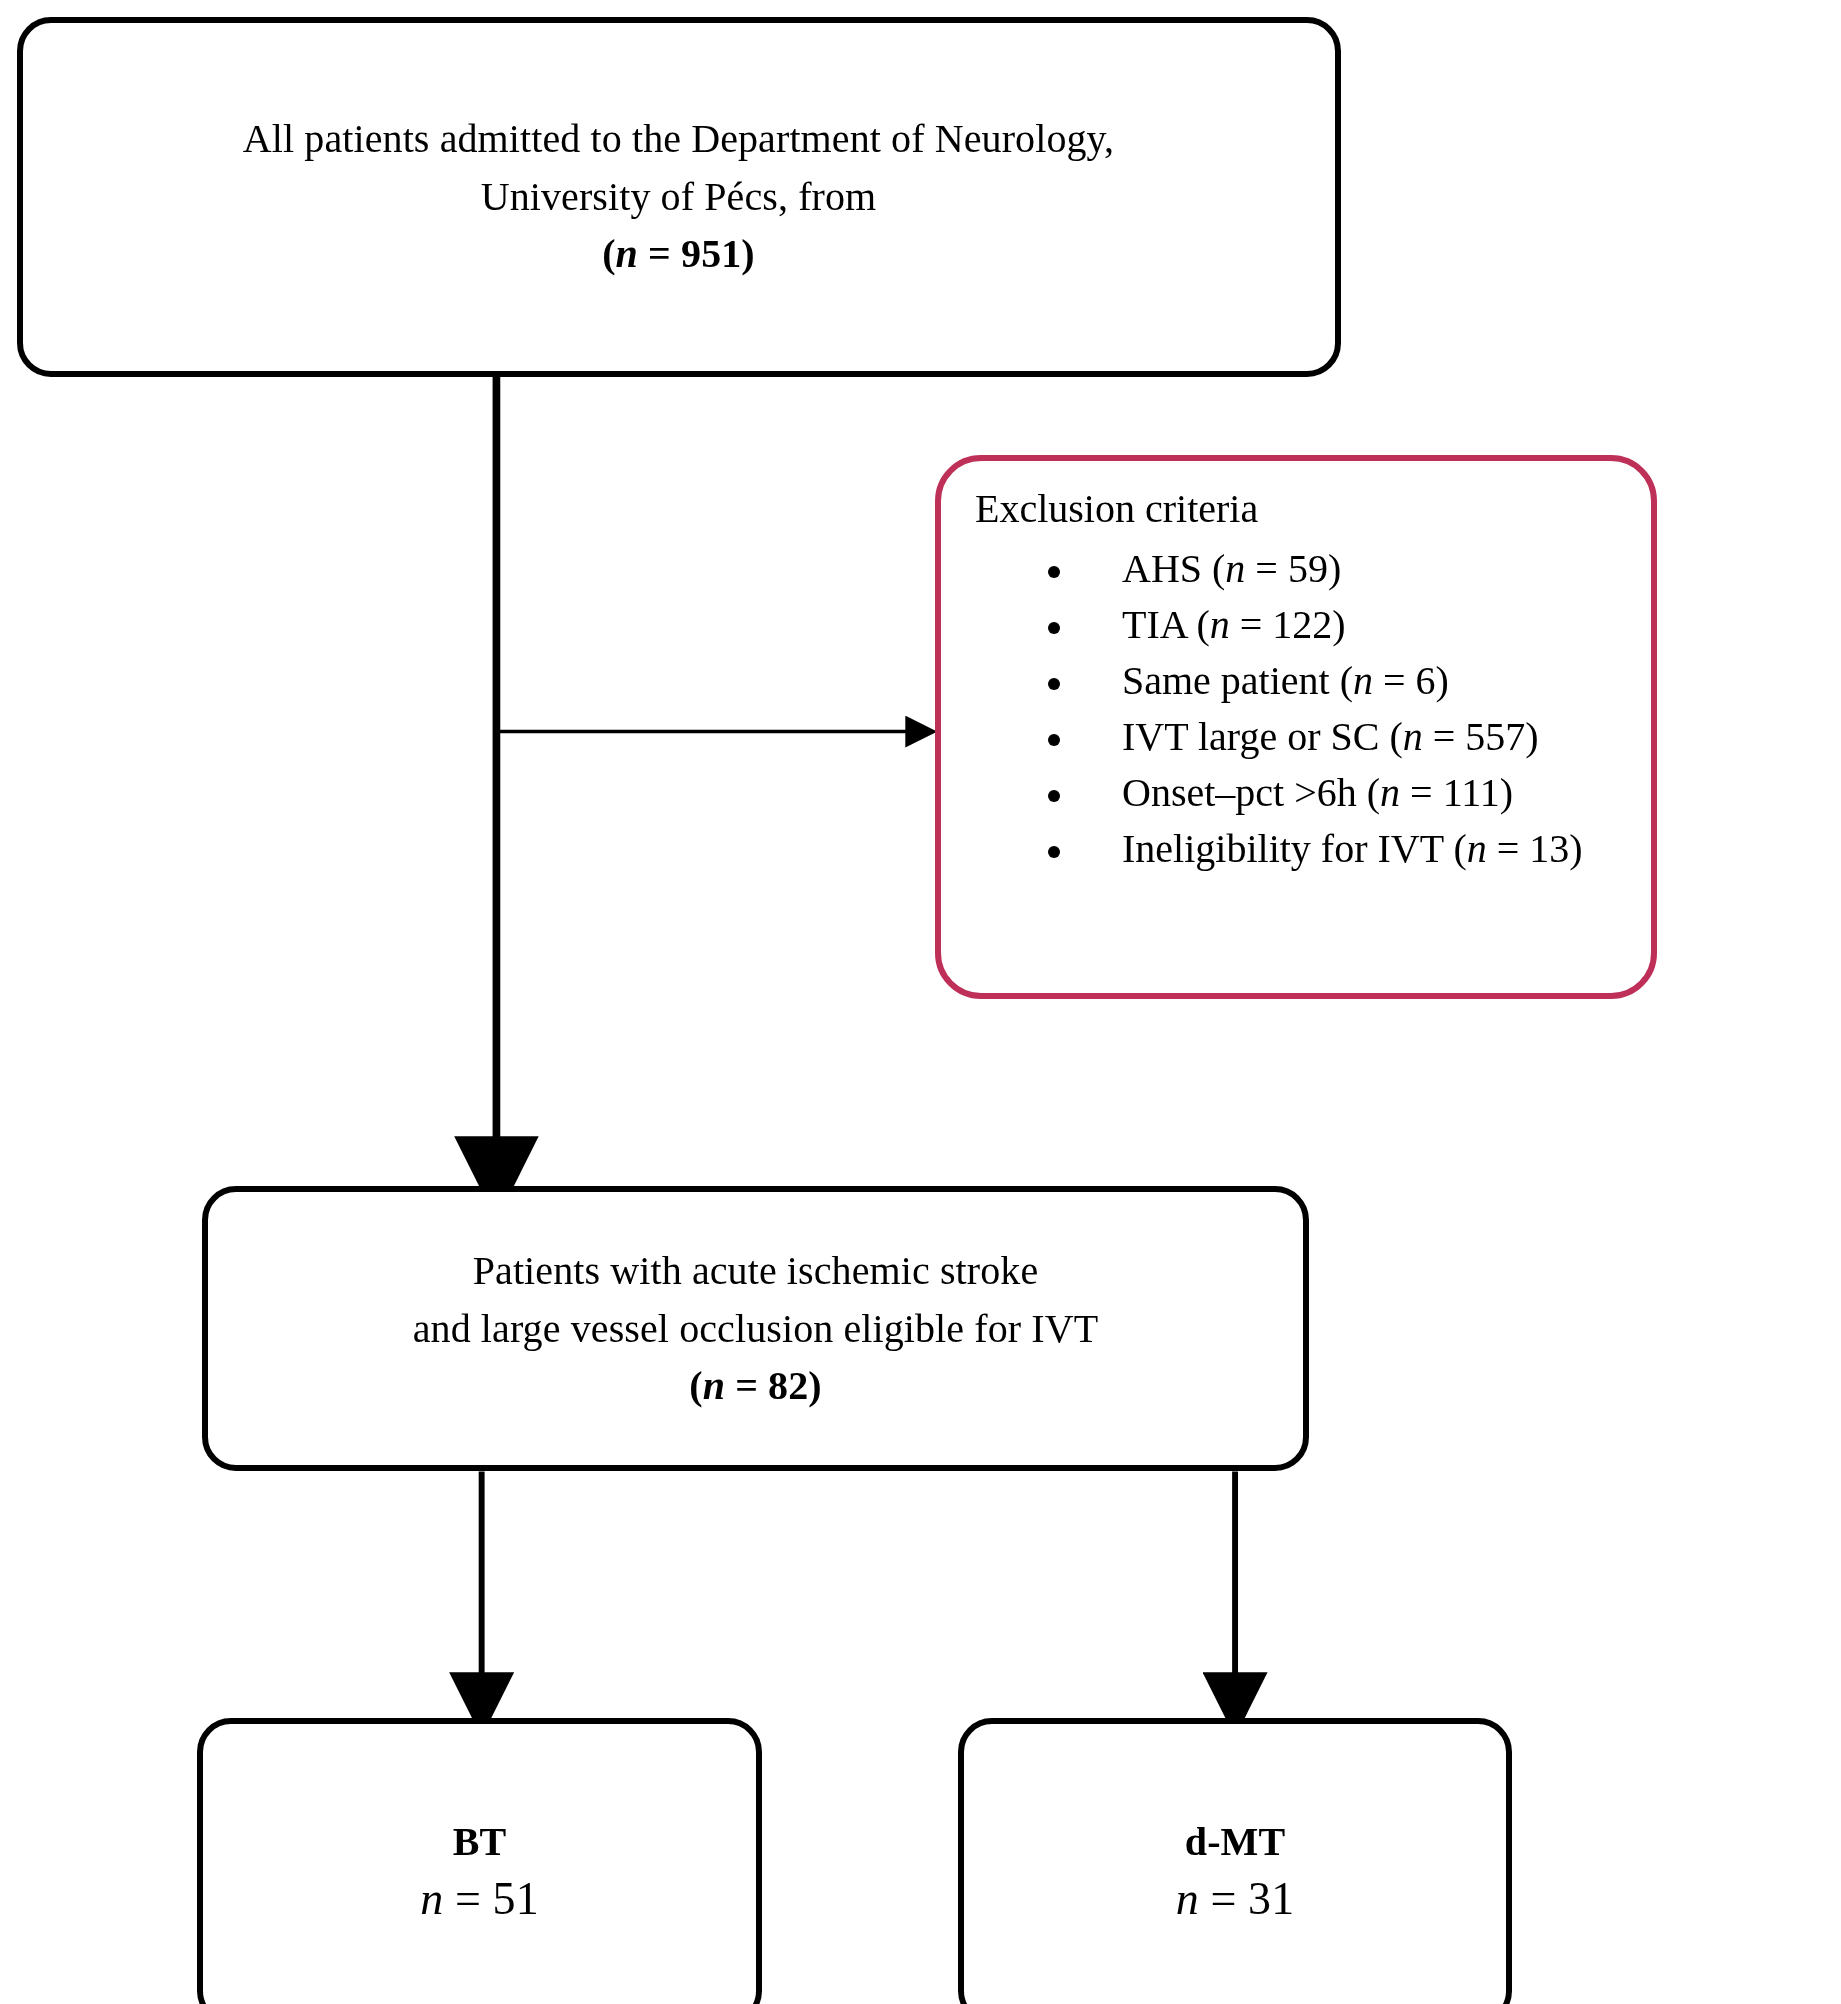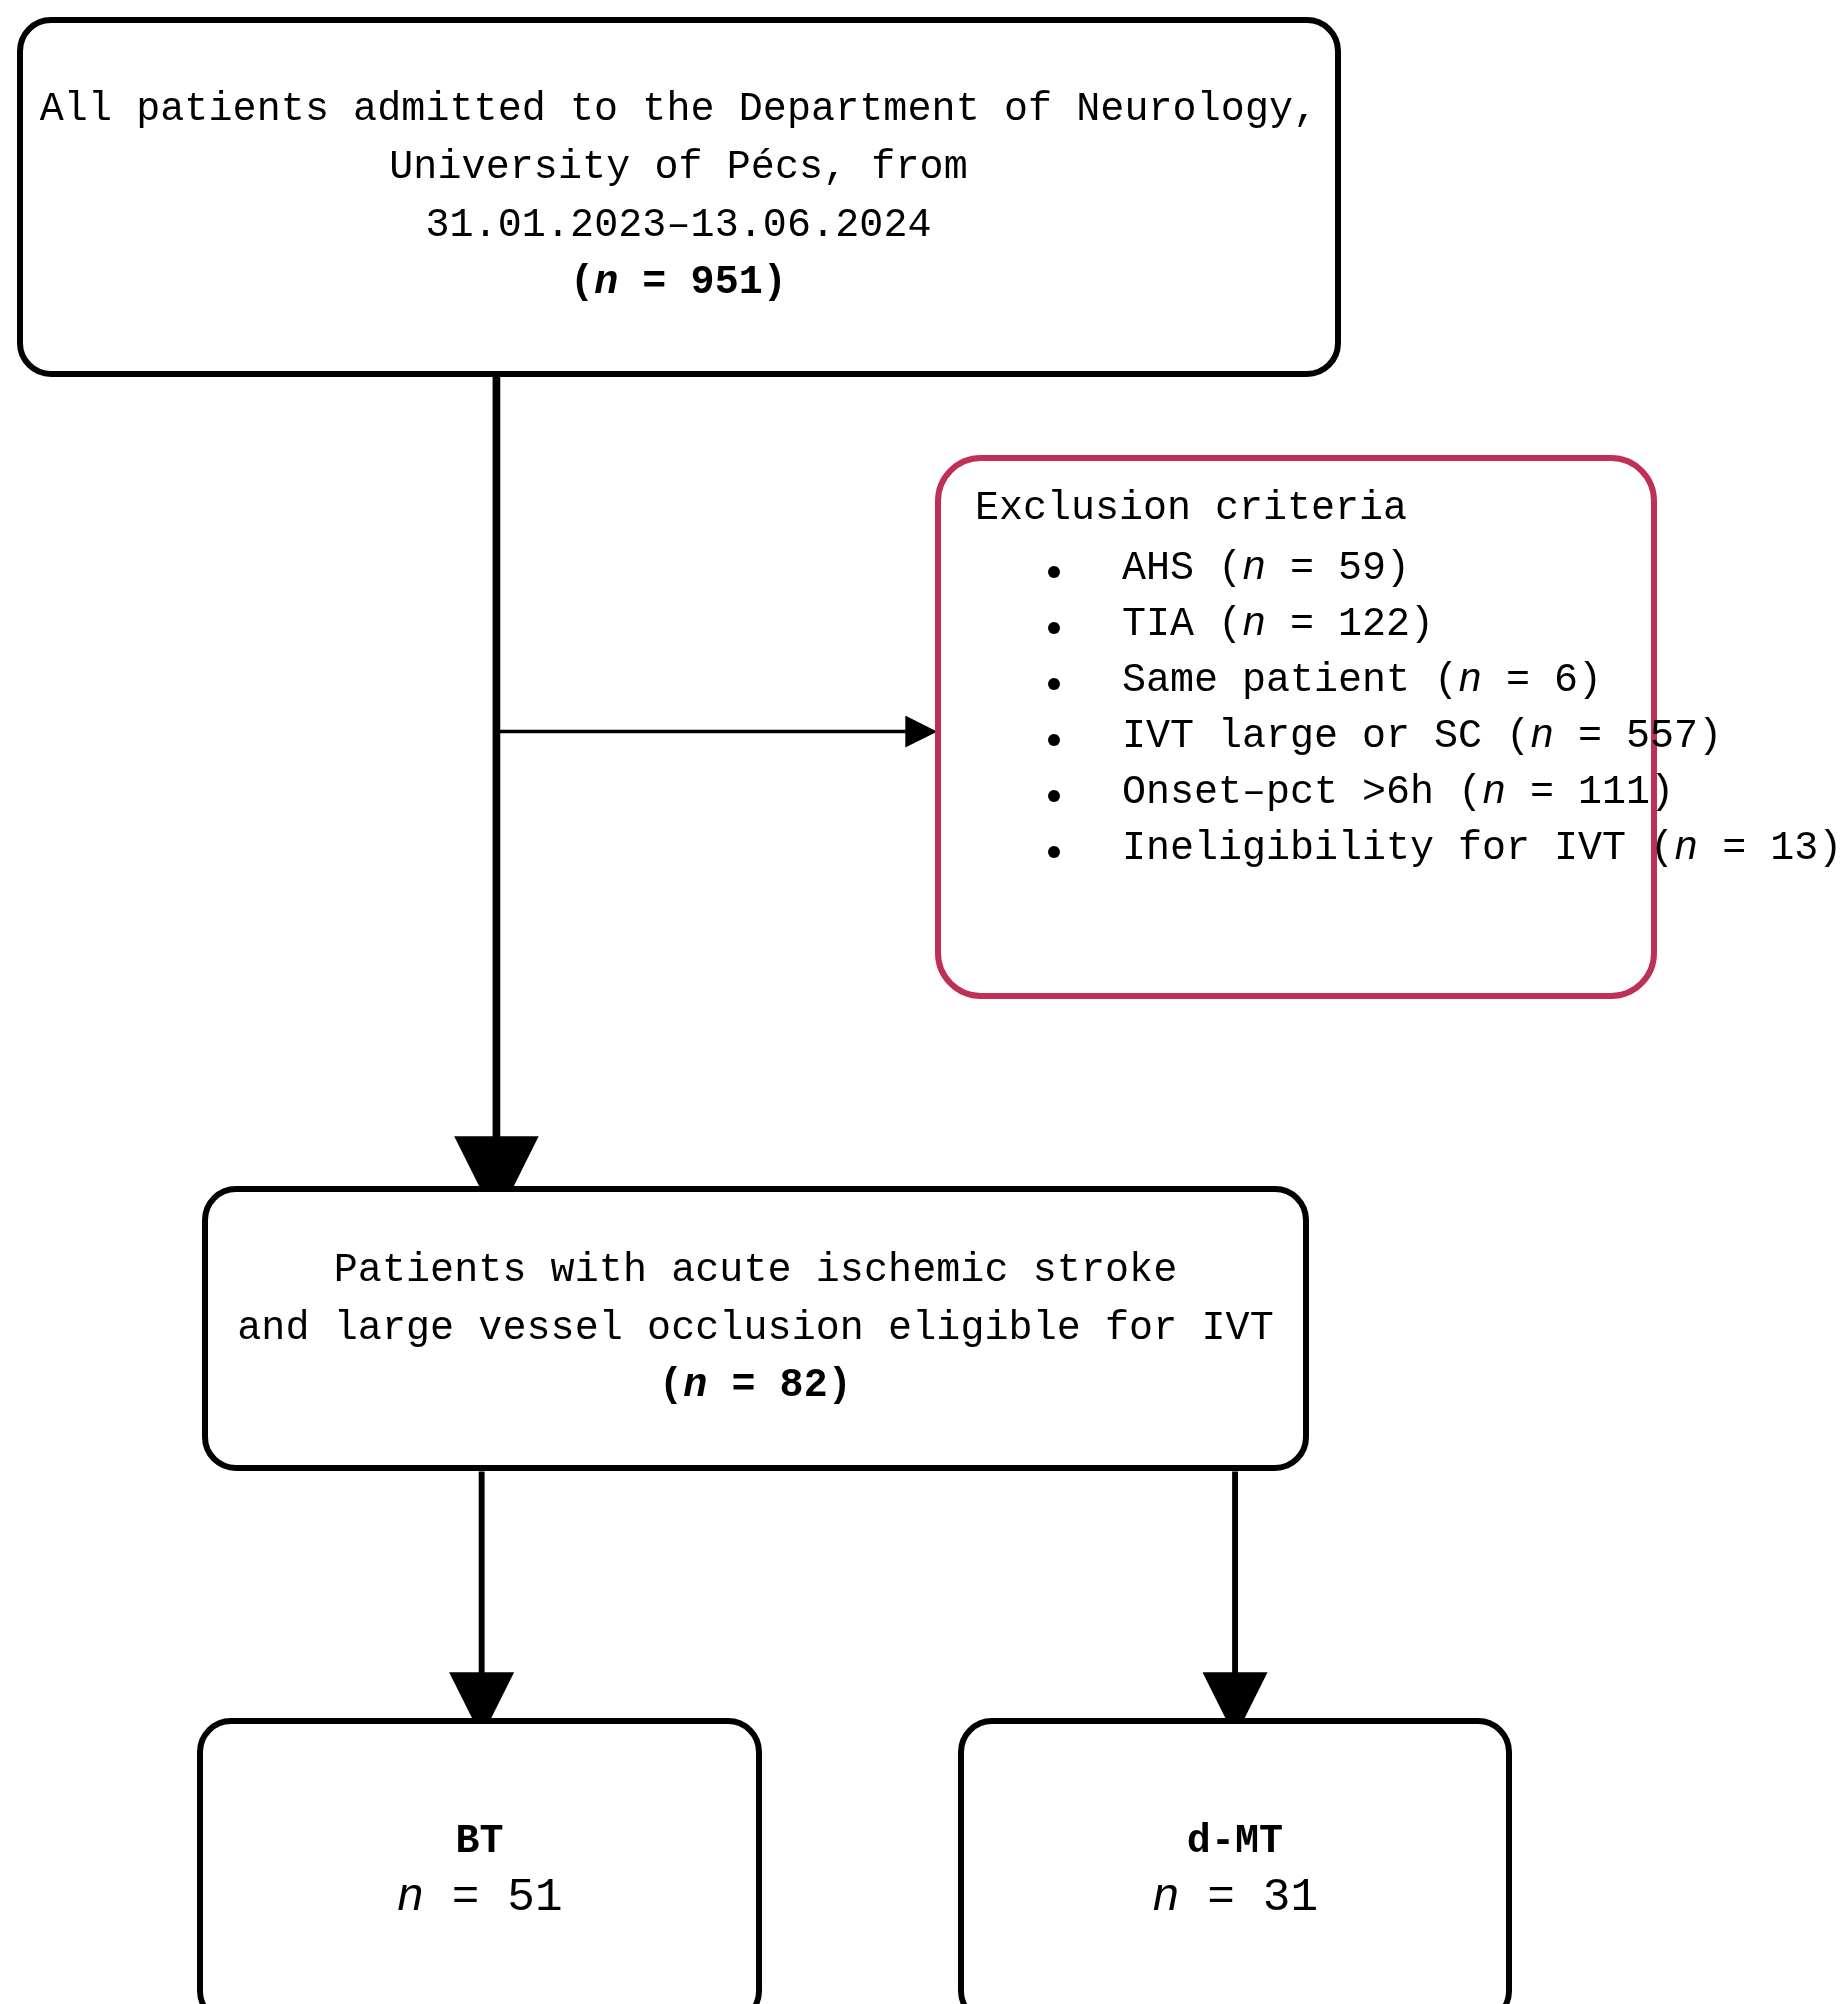--- a/index.html
+++ b/index.html
@@ -7,21 +7,21 @@
     margin: 0;
     padding: 0;
     background: #ffffff;
   }
   #stage {
     position: relative;
     width: 1842px;
     height: 2005px;
     background: #ffffff;
     overflow: hidden;
-    font-family: Liberation Mono, monospace;
+    font-family: Liberation Serif, serif;
     color: #000000;
   }
 
   
   .node {
     position: absolute;
     box-sizing: border-box;
     background: #ffffff;
     display: flex;
     flex-direction: column;
@@ -130,21 +130,20 @@
     </g>
 
     <g>
       <line x1="2090" y1="2490" x2="2090" y2="2840" stroke="#000000" stroke-width="10" marker-end="url(#ah-big)"></line>
     </g>
   </svg>
 
   <div id="box-top" class="node black">
     <div class="line">All patients admitted to the Department of Neurology,</div>
     <div class="line">University of Pécs, from</div>
-    <div class="line">31.01.2023–13.06.2024</div>
     <div class="line strong"><span>(</span><em class="it">n</em><span> = 951)</span></div>
   </div>
 
   <div id="box-exclude" class="node crimson">
     <div class="excl-inner">
       <div class="excl-title">Exclusion criteria</div>
       <ul class="excl-list">
         <li><span>AHS</span> (<em class="it">n</em> = <span>59</span>)</li>
         <li><span>TIA</span> (<em class="it">n</em> = <span>122</span>)</li>
         <li><span>Same patient</span> (<em class="it">n</em> = <span>6</span>)</li>

